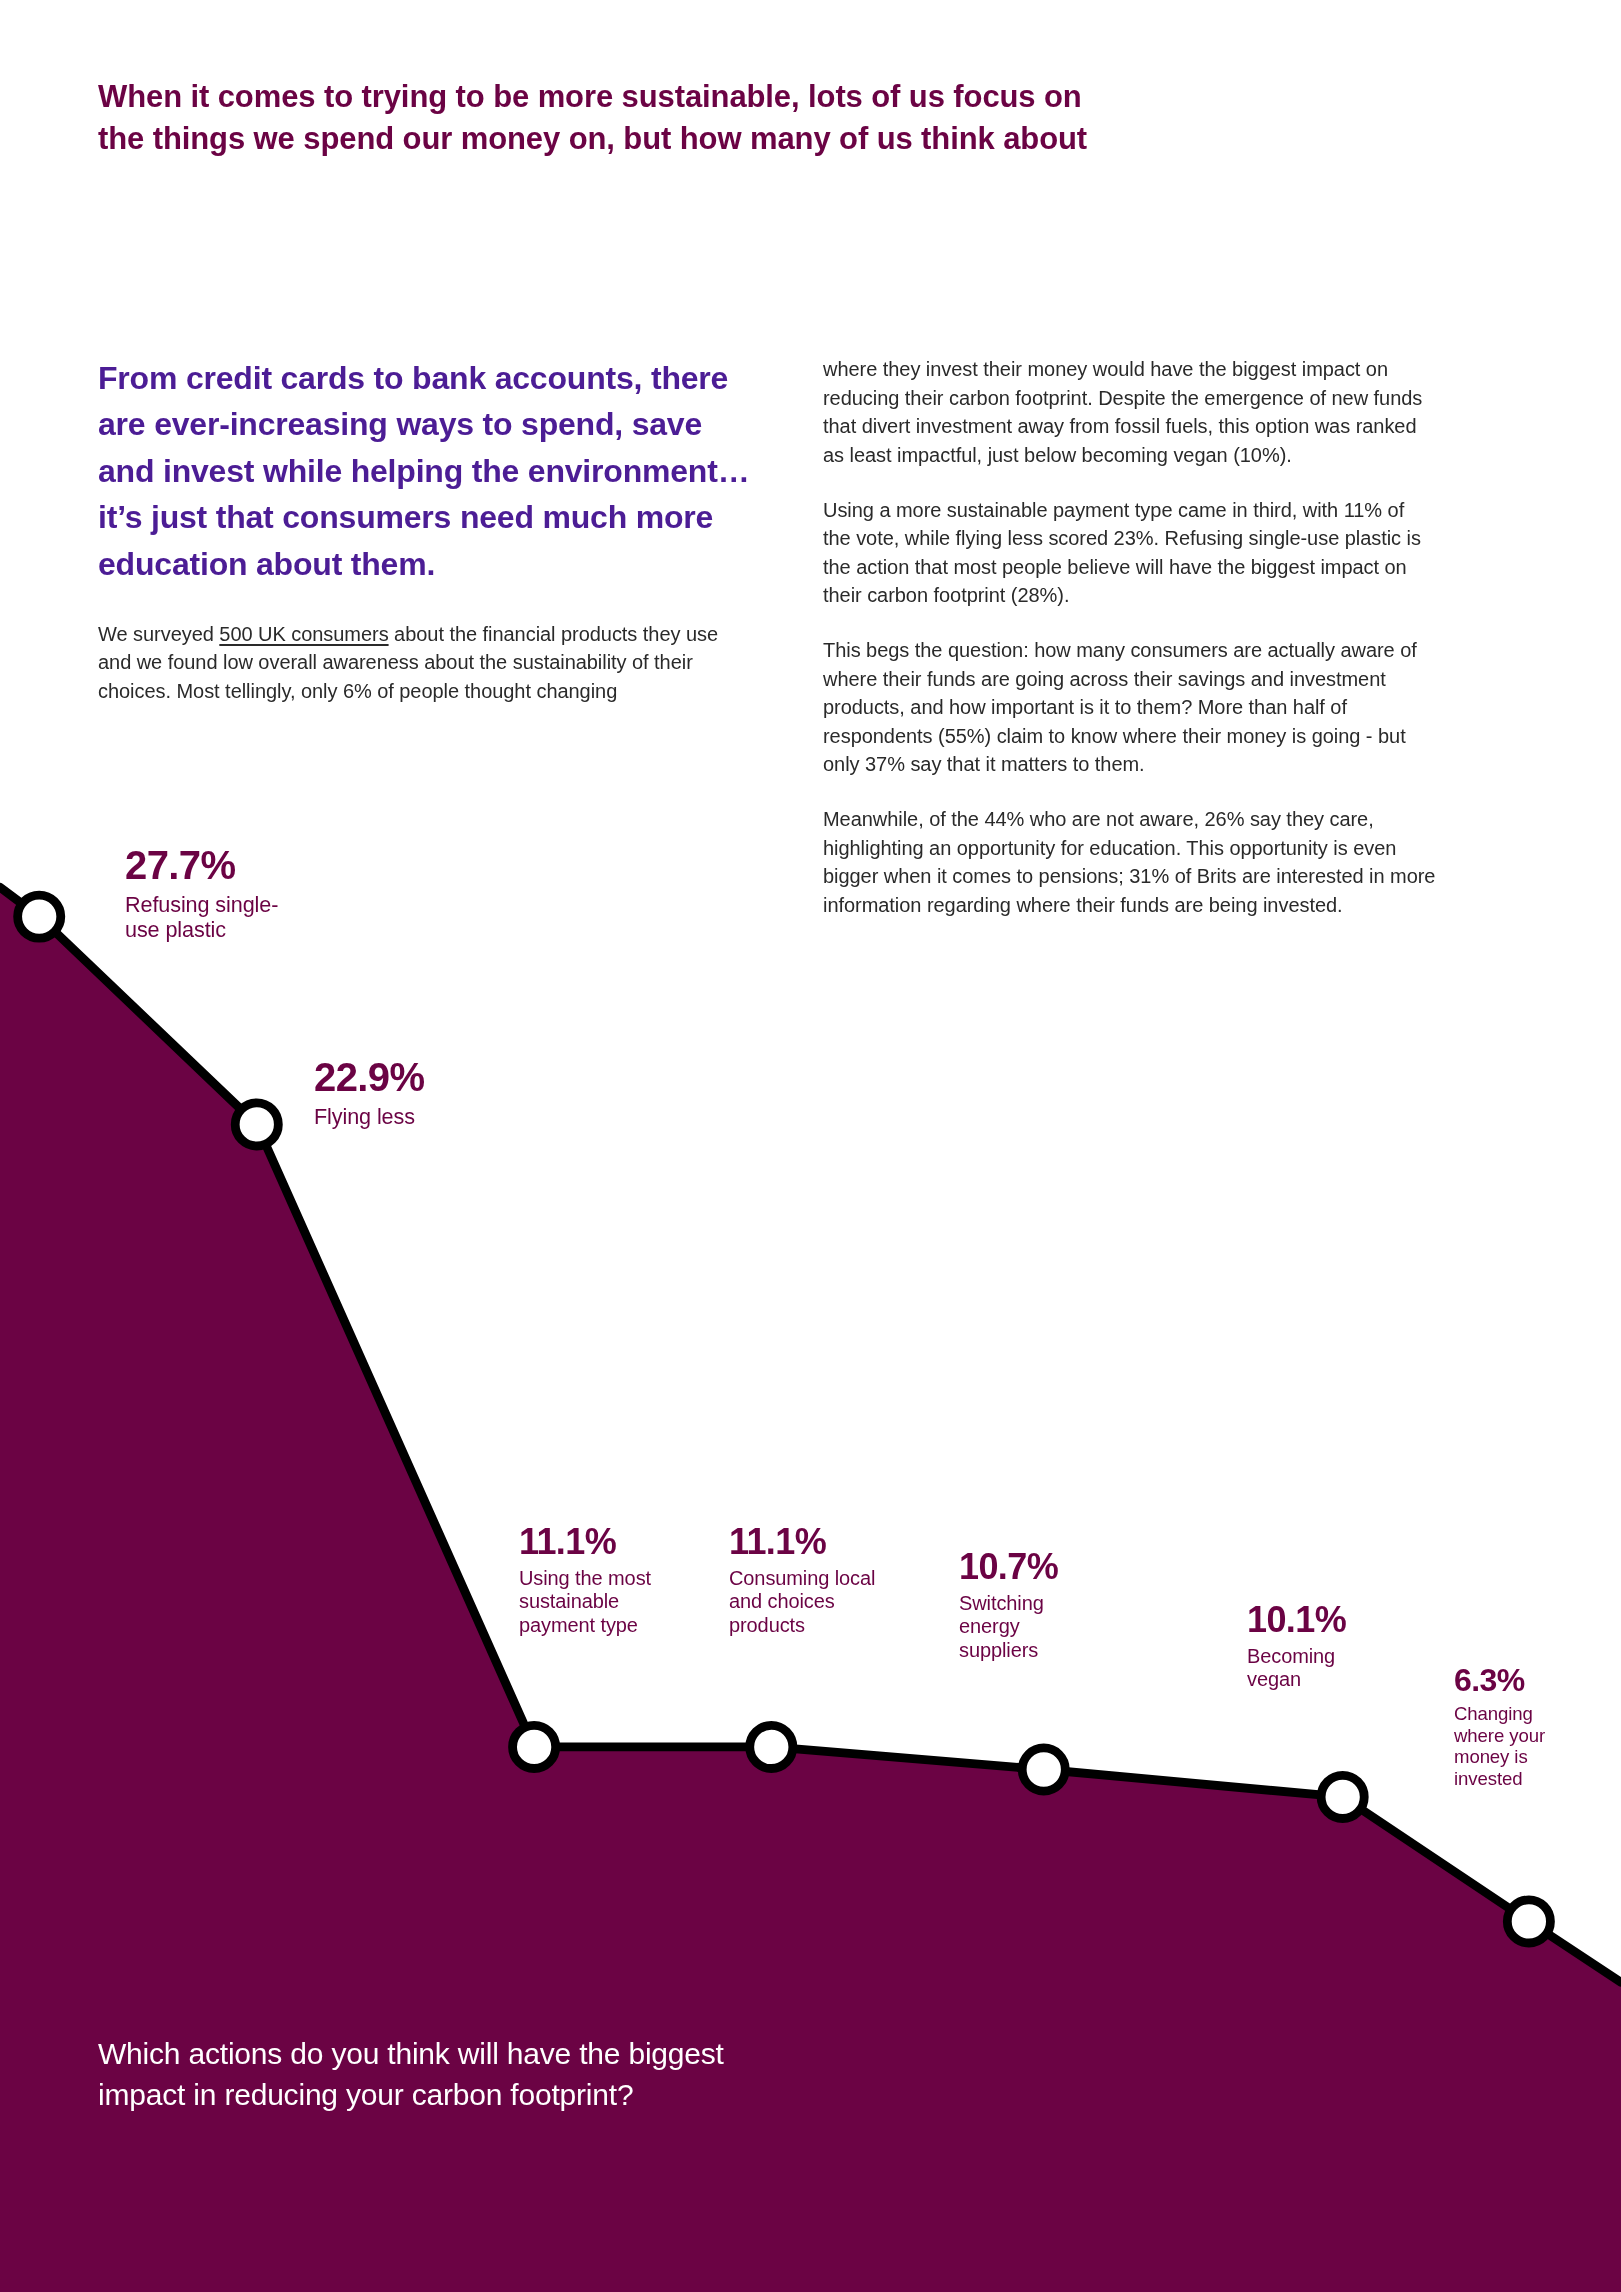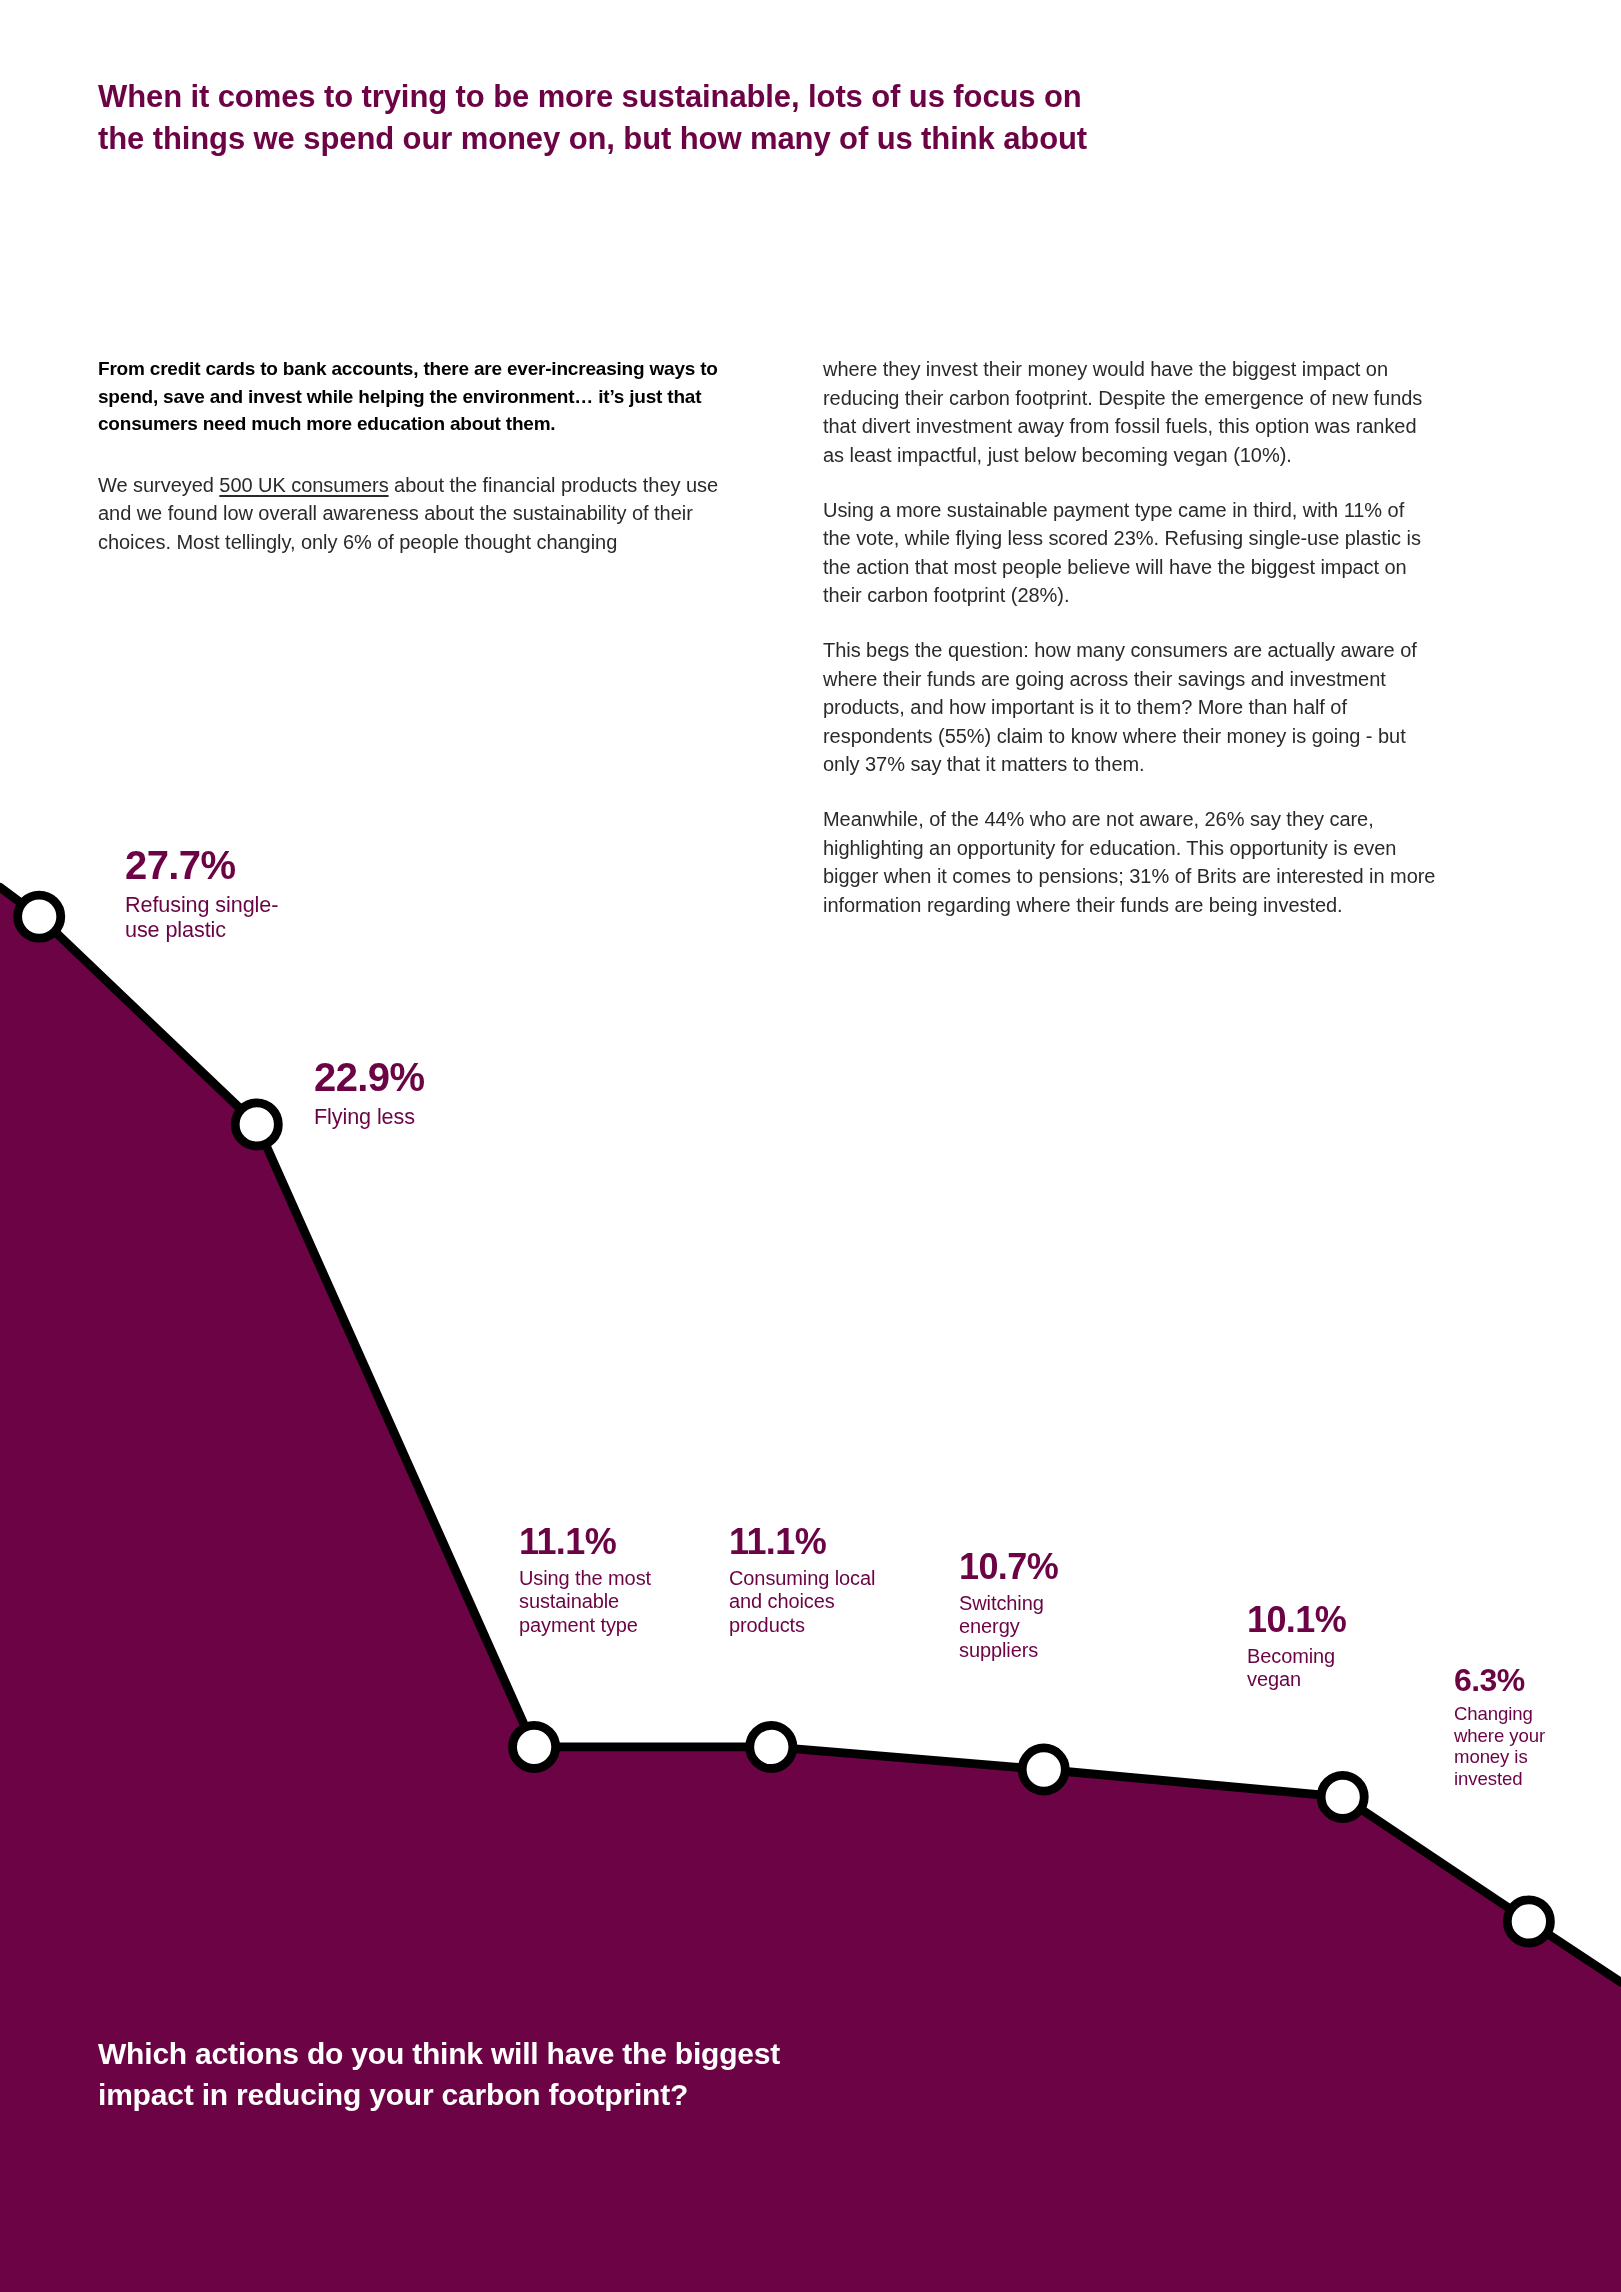--- a/index.html
+++ b/index.html
@@ -62,22 +62,22 @@
     z-index: 3;
   }
   #col-right {
     position: absolute;
     left: 823px;
     top: 355px;
     width: 613px;
     z-index: 3;
   }
   .lede {
-    color: #000000;
-    font-size: 19px;
+    color: #4c1d95;
+    font-size: 32px;
     line-height: 1.45;
     font-weight: bold;
     letter-spacing: -0.2px;
   }
   .body-p {
     color: #2a2a2a;
     font-size: 20px;
     line-height: 1.425;
     font-weight: normal;
     margin: 0 0 26.5px 0;
@@ -117,21 +117,21 @@
   
   #bottom-question {
     position: absolute;
     left: 98px;
     top: 2034px;
     width: 980px;
     z-index: 4;
     color: #ffffff;
     font-size: 30px;
     line-height: 1.36;
-    font-weight: bold;
+    font-weight: normal;
     letter-spacing: -0.2px;
   }
 </style>
 </head>
 <body>
 
 <div id="page">
 
   <svg id="chart-layer" viewBox="0 0 1654 2339" width="1621" height="2293" preserveAspectRatio="none">
 

